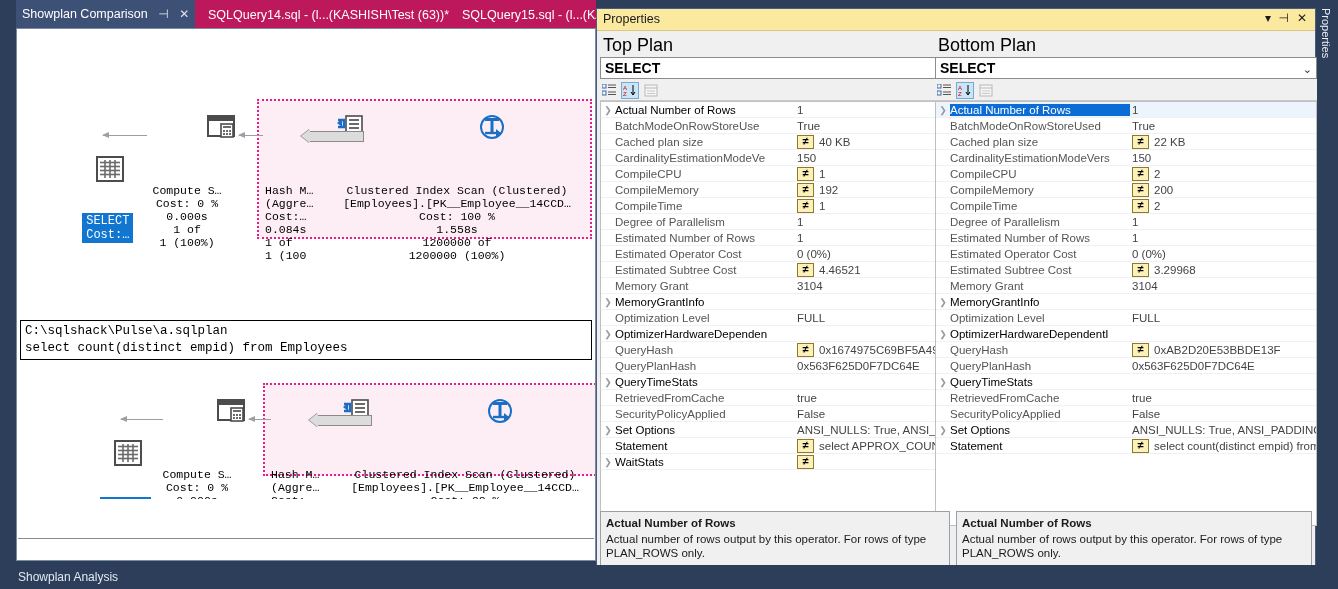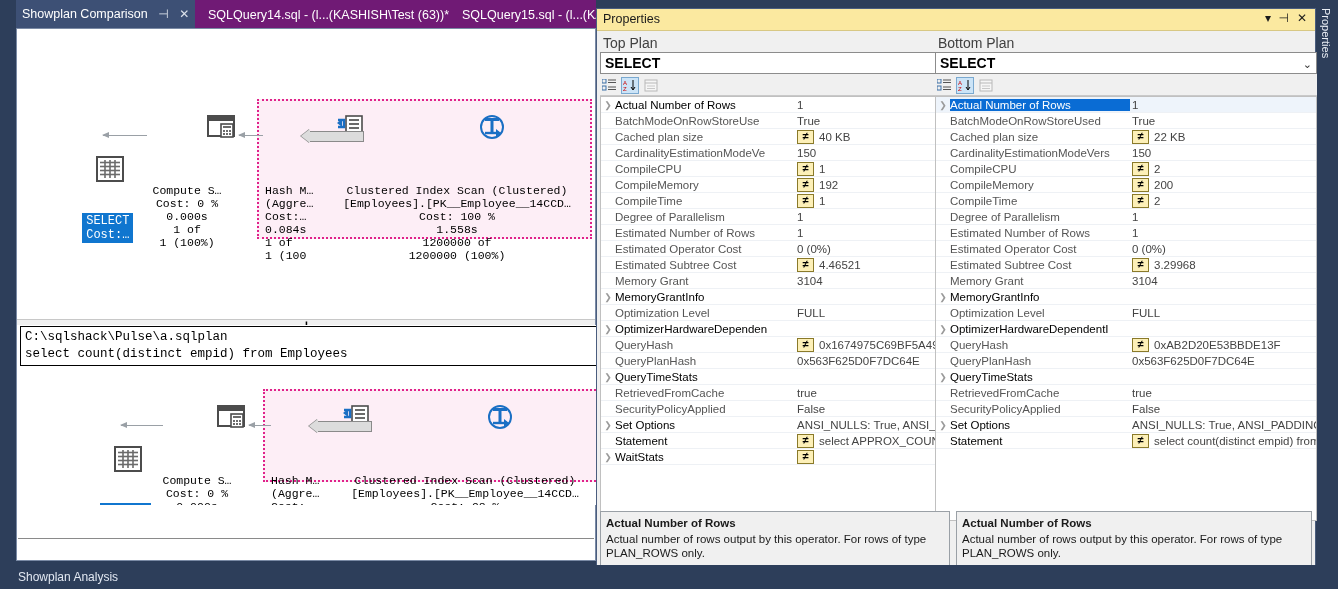--- a/index.html
+++ b/index.html
@@ -19,21 +19,21 @@
   #props-side-tab{
     right:0;top:0;width:22px;height:589px;background:#2d3e5a;
   }
   #props-side-tab .vtext{
     position:absolute;top:8px;left:16px;width:120px;
     transform:rotate(90deg);transform-origin:left top;
     color:#e9eef5;font-size:11px;white-space:nowrap;
   }
 
   
-  #tabstrip{left:16px;top:0;width:580px;height:28px;background:#701a75;}
+  #tabstrip{left:16px;top:0;width:580px;height:28px;background:#be185d;}
   .tab{
     position:absolute;top:3px;height:25px;line-height:25px;
     color:#ffffff;font-size:12.5px;white-space:nowrap;padding:0 6px;
   }
   .tab.active{background:#3d5075;top:0;height:28px;line-height:28px;}
   .tab .pin,.tab .x{display:inline-block;margin-left:7px;color:#dde3ec;font-size:12px;}
 
   
   #doc-area{left:16px;top:28px;width:580px;height:533px;background:#ffffff;
             border:1px solid #7a8aa5;box-sizing:border-box;}
@@ -88,21 +88,21 @@
 
   
   #props{left:596px;top:8px;width:720px;height:573px;background:#f0f0f0;
          border:1px solid #4a5d7e;box-sizing:border-box;}
   #props-title{position:absolute;left:0;top:0;right:0;height:22px;background:#fbe9a0;
                border-bottom:1px solid #d8c884;box-sizing:border-box;}
   #props-title .t{position:absolute;left:6px;top:3px;font-size:12.5px;color:#1a1a1a;}
   #props-title .ctl{position:absolute;top:2px;color:#1a1a1a;font-size:12px;cursor:default;}
 
   .plan-col{position:absolute;top:24px;width:352px;height:auto;}
-  .col-label{font-size:14px;color:#404040;padding:2px 2px 1px 3px;}
+  .col-label{font-size:18px;color:#000000;padding:2px 2px 1px 3px;}
   .combo{
     position:relative;height:22px;background:#fff;border:1px solid #8c8c8c;box-sizing:border-box;
     font-size:14px;font-weight:bold;padding:1px 18px 0 4px;line-height:19px;color:#000;
   }
   .combo .chev{position:absolute;right:4px;top:2px;font-size:11px;font-weight:normal;color:#333;}
   .ptoolbar{height:22px;background:#f0f0f0;border-bottom:1px solid #c9c9c9;box-sizing:border-box;
             padding-top:2px;display:flex;gap:3px;align-items:center;}
   .tbtn{width:18px;height:17px;border:1px solid transparent;box-sizing:border-box;
         display:flex;align-items:center;justify-content:center;font-size:10px;line-height:10px;}
   .tbtn.on{background:#cce4f7;border:1px solid #7aa9d0;}
@@ -243,21 +243,21 @@
       <div class="arrow" style="left:86px;top:60px;width:44px;"></div>
       <div class="arrow" style="left:222px;top:60px;width:24px;"></div>
       <div class="fat-arrow" style="left:292px;top:56px;width:55px;"></div>
     </div>
   </div>
 
   <div id="splitter">
     <span class="grip">✛</span>
   </div>
 
-  <div class="plan-pane" style="top:296px;height:180px;padding-left:16px;">
+  <div class="plan-pane" style="top:290px;height:180px;">
     <div class="plan-header" style="top:1px;"><span>C:\sqlshack\Pulse\a.sqlplan</span><br><span>select count(distinct empid) from Employees</span></div>
 
     <div class="plan-canvas" style="top:44px;height:160px;">
       <div class="hl-region" style="left:246px;top:20px;width:340px;height:93px;"></div>
 
       <div class="node" style="left:28px;top:38px;width:72px;">
         <span class="ico">
           <svg width="28" height="26" viewBox="0 0 28 26">
             <rect x="1" y="1" width="26" height="24" fill="#fff" stroke="#4c4c4c" stroke-width="2"></rect>
             <g stroke="#6b6b6b" stroke-width="1.6">

